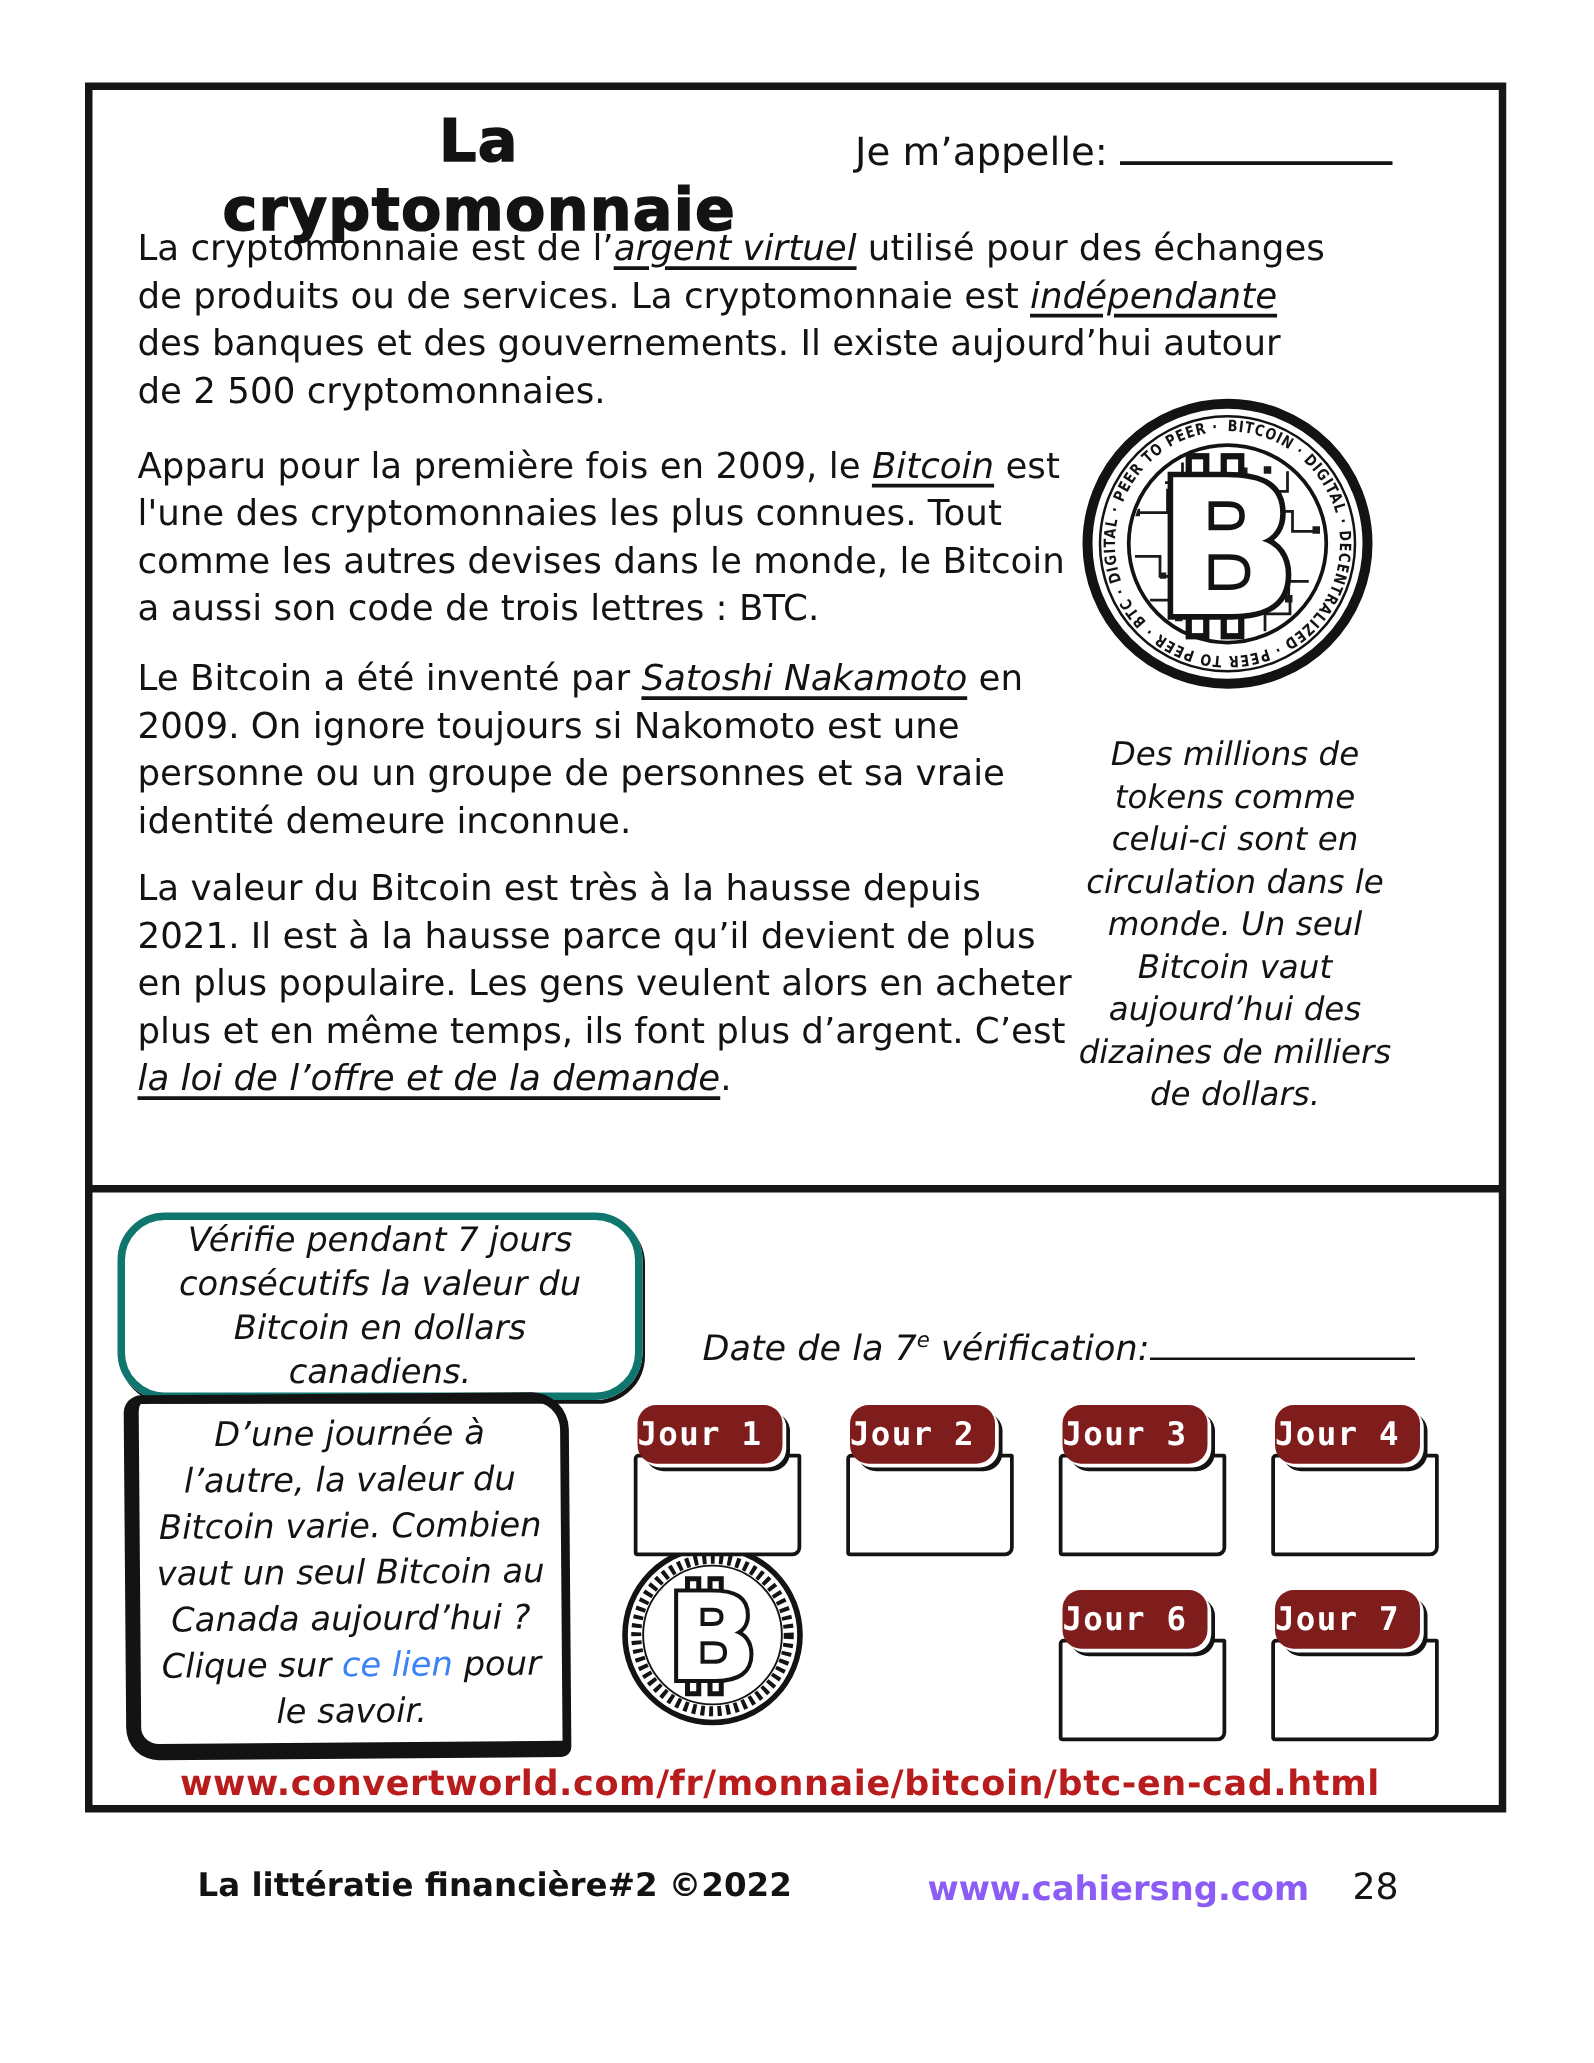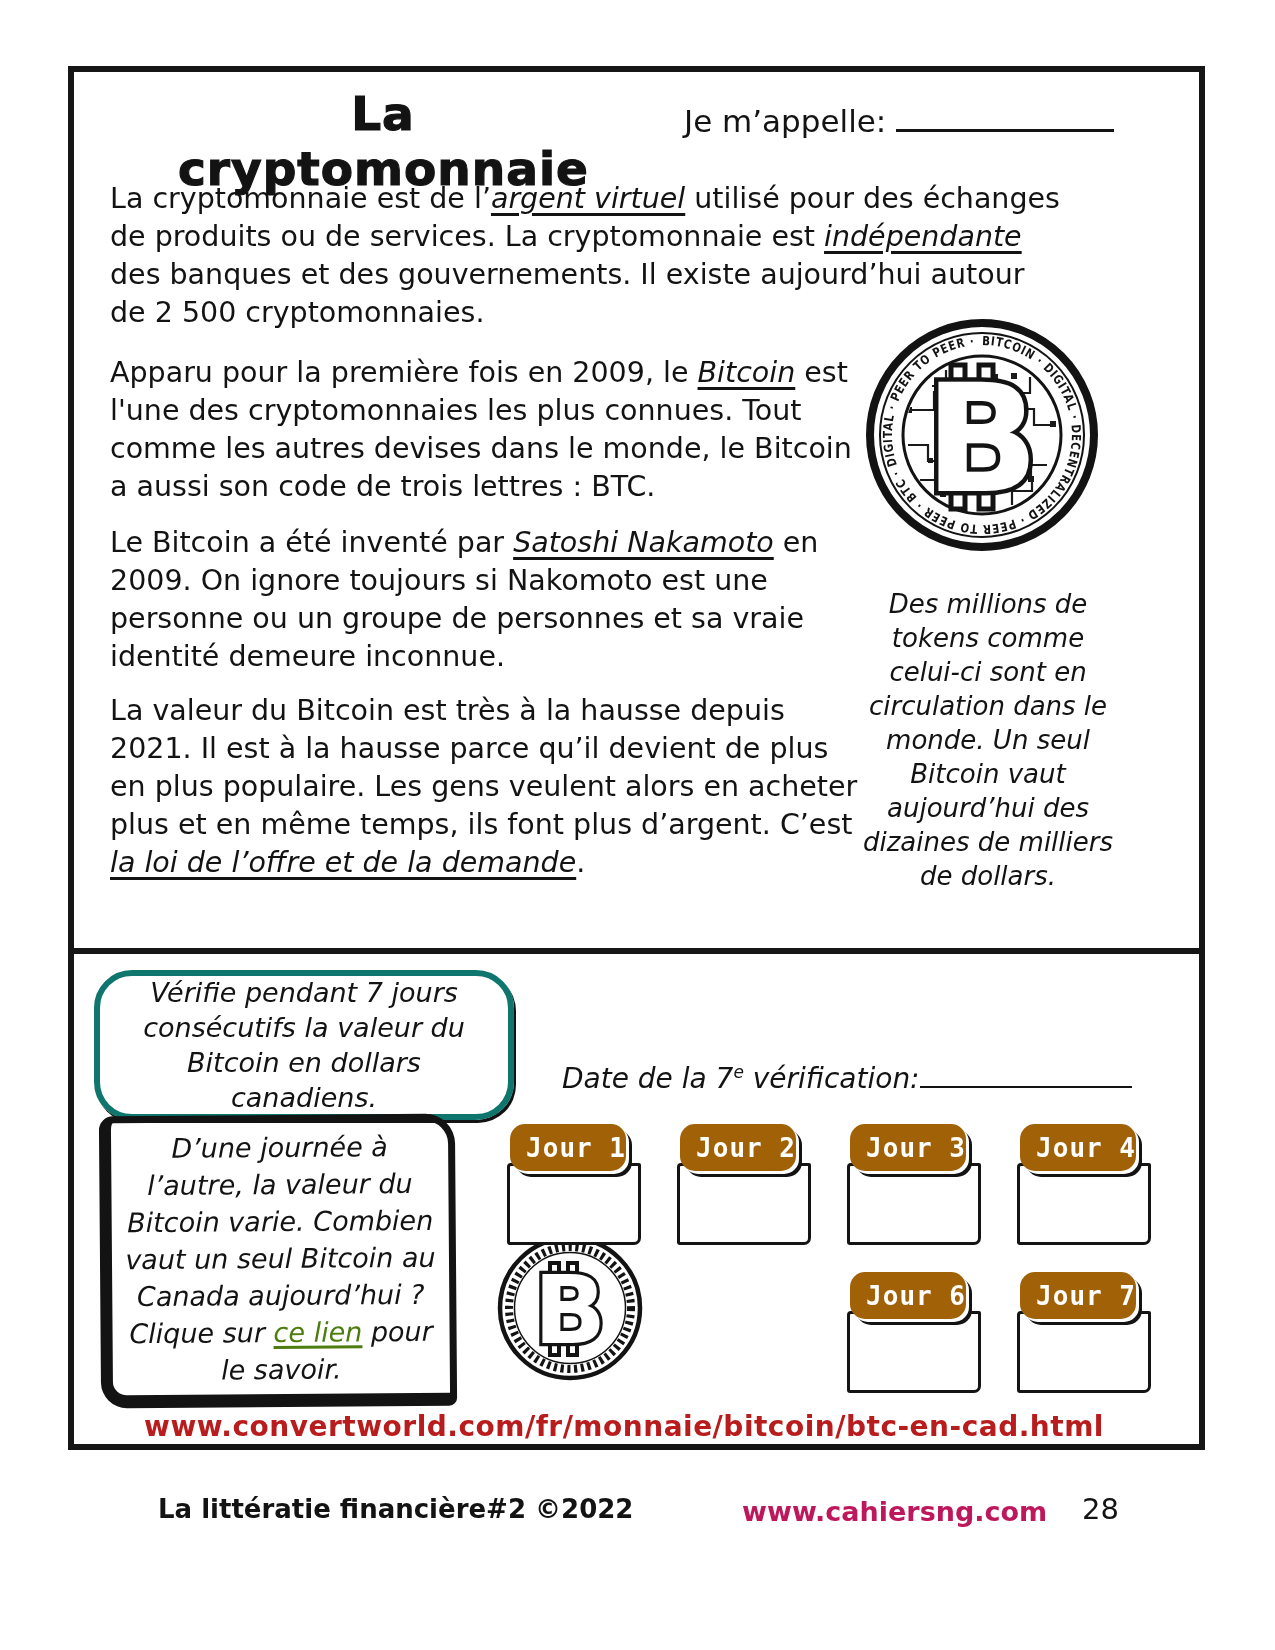--- a/index.html
+++ b/index.html
@@ -25,28 +25,28 @@
   .divider{left:-1px;top:876px;width:1127px;height:6px;background:#161616;}
   .verify-box{left:20px;top:898px;width:420px;height:150px;border:6px solid #0f766e;border-radius:38px;box-sizing:border-box;display:flex;align-items:center;justify-content:center;box-shadow:2px 3px 0 #131313;}
   .verify-text{width:386px;text-align:center;font-style:italic;font-size:27px;line-height:35px;}
   .date-line{left:488px;font-size:28px;font-style:italic;white-space:nowrap;}
   .date-1{top:906px;}
   .date-2{top:986px;}
   .date-blank{width:212px;border-bottom-width:2.5px;}
   sup{font-size:17px;}
   .instr-box{left:26px;top:1043px;width:356px;height:292px;border:7px solid #131313;border-left-width:12px;border-bottom-width:13px;border-radius:14px 30px 8px 26px;box-sizing:border-box;transform:rotate(-0.45deg);display:flex;align-items:center;justify-content:center;}
   .instr-text{width:312px;text-align:center;font-style:italic;font-size:27px;line-height:37px;}
-  .link{color:#4d7c0f;text-decoration:underline;text-decoration-thickness:2.5px;text-underline-offset:4px;cursor:pointer;}
+  .link{color:#3b82f6;text-decoration-thickness:2.5px;text-underline-offset:4px;cursor:pointer;}
   .day-cell{position:absolute;width:134px;height:122px;}
-  .day-tab{position:absolute;left:0;top:0;width:116px;height:47px;background:#a16207;border-radius:15px;color:#fff;display:flex;align-items:center;justify-content:flex-end;font-family:"DejaVu Sans Mono",monospace;font-weight:bold;font-size:26px;letter-spacing:1px;z-index:2;box-shadow:3px 3px 0 #ffffff,6px 6px 0 #131313;}
+  .day-tab{position:absolute;left:0;top:0;width:116px;height:47px;background:#7f1d1d;border-radius:15px;color:#fff;display:flex;align-items:center;justify-content:flex-start;font-family:"DejaVu Sans Mono",monospace;font-weight:bold;font-size:26px;letter-spacing:1px;z-index:2;box-shadow:3px 3px 0 #ffffff,6px 6px 0 #131313;}
   .day-box{position:absolute;left:-3px;top:39px;width:128px;height:76px;background:#fff;border:3.5px solid #141414;border-radius:4px 2px 7px 3px;z-index:1;}
   .coin-small{left:420px;top:1160px;width:152px;height:152px;}
   .url-line{left:0px;top:1338px;width:1100px;text-align:center;font-size:28px;font-weight:bold;color:#b91c1c;letter-spacing:0.5px;}
   .footer-credit{left:84px;top:1422px;font-size:26px;font-weight:bold;}
-  .footer-site{left:668px;top:1424px;font-size:27px;font-weight:bold;color:#be185d;}
+  .footer-site{left:668px;top:1424px;font-size:27px;font-weight:bold;color:#8b5cf6;}
   .footer-page{left:1008px;top:1420px;font-size:29px;}
 </style>
 </head>
 <body>
 
 <div class="frame">
 
   <div class="abs title">La cryptomonnaie</div>
 
   <div class="abs name-row">

